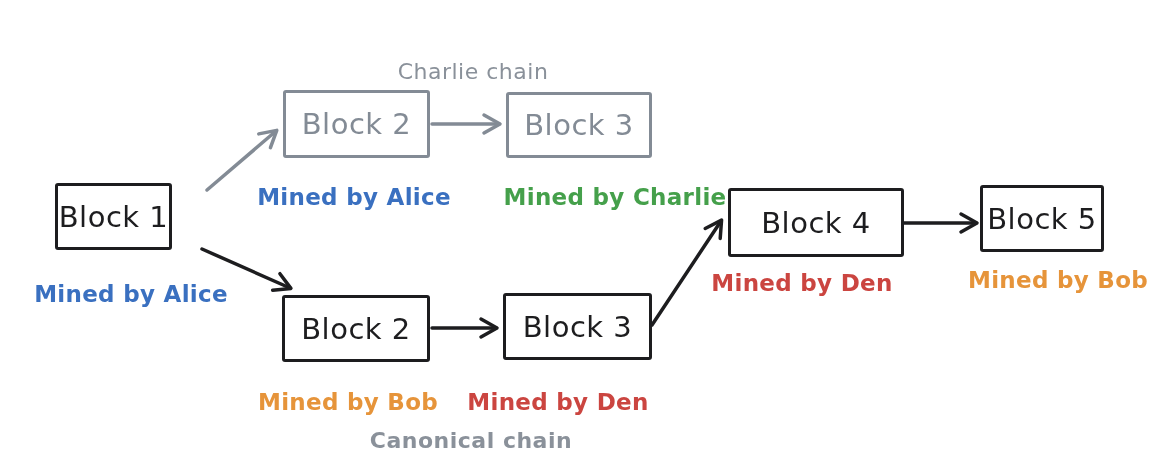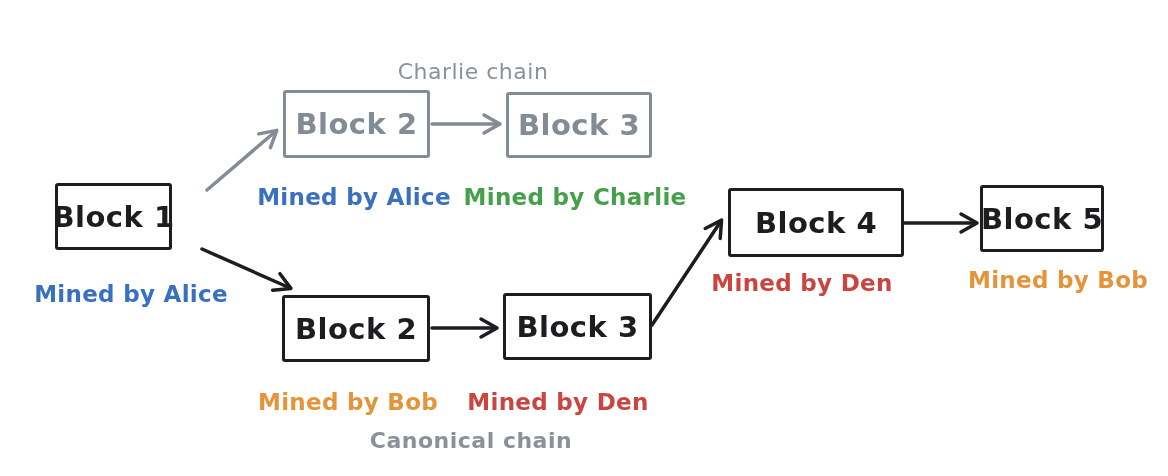--- a/index.html
+++ b/index.html
@@ -24,21 +24,21 @@
   .arrows-layer{
     position:absolute;left:0;top:0;width:1168px;height:476px;
     pointer-events:none;
   }
   .block{
     position:absolute;
     display:flex;align-items:center;justify-content:center;
     background:#fff;
     border:3.5px solid var(--ink);
     border-radius:3px;
-    font-size:29px;font-weight:700;color:var(--ink);
+    font-size:29px;font-weight:400;color:var(--ink);
     letter-spacing:0.5px;
     white-space:nowrap;
   }
   .block.ghost{
     border-color:var(--gray);
     color:var(--gray);
   }
   .blk1{left:55px;top:183px;width:117px;height:67px;}
   .o2{left:283px;top:90px;width:147px;height:68px;}
   .o3{left:506px;top:92px;width:146px;height:66px;}
@@ -47,21 +47,21 @@
   .blk4{left:728px;top:188px;width:176px;height:69px;}
   .blk5{left:980px;top:185px;width:124px;height:67px;}
   .miner{
     position:absolute;
     transform:translateX(-50%);
     font-size:23px;font-weight:600;
     letter-spacing:0.3px;
     white-space:nowrap;
   }
   .m-blue{color:var(--blue);}
-  .m-green{color:var(--green);}
+  .m-green{color:var(--green);margin-left:40px;}
   .m-orange{color:var(--orange);}
   .m-red{color:var(--red);}
   .miner-blk1{left:131px;top:281px;}
   .miner-o2{left:354px;top:184px;}
   .miner-o3{left:575px;top:184px;}
   .miner-c2{left:348px;top:389px;}
   .miner-c3{left:558px;top:389px;}
   .miner-blk4{left:802px;top:270px;}
   .miner-blk5{left:1058px;top:267px;}
   .chain-label{

